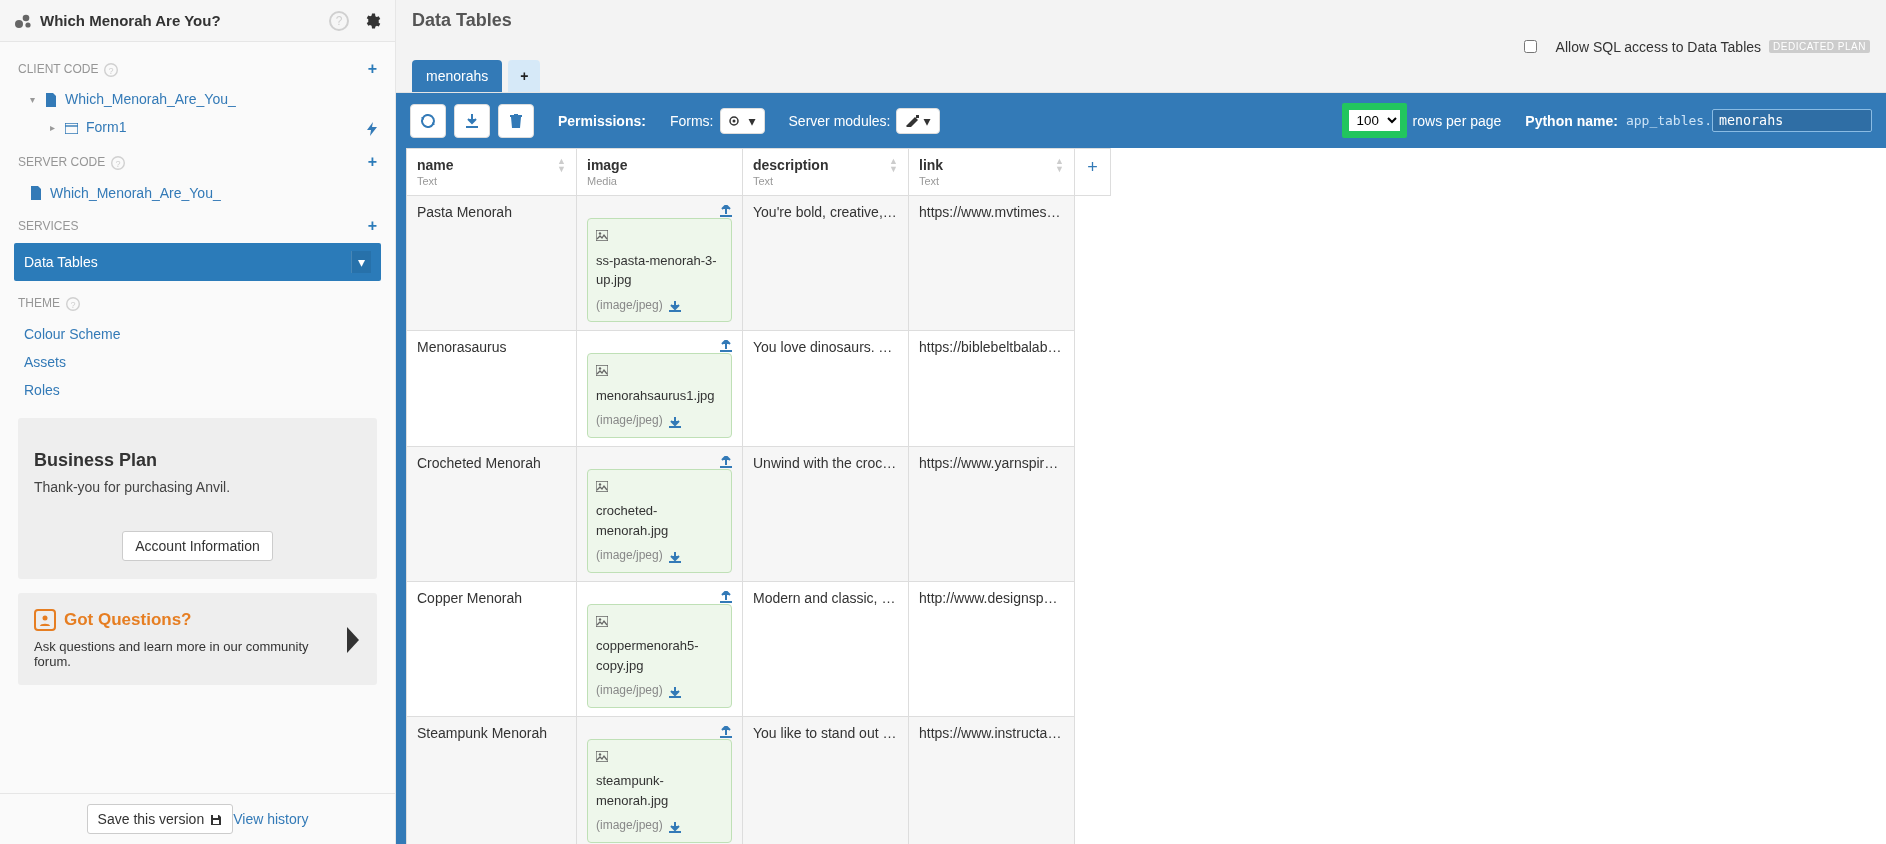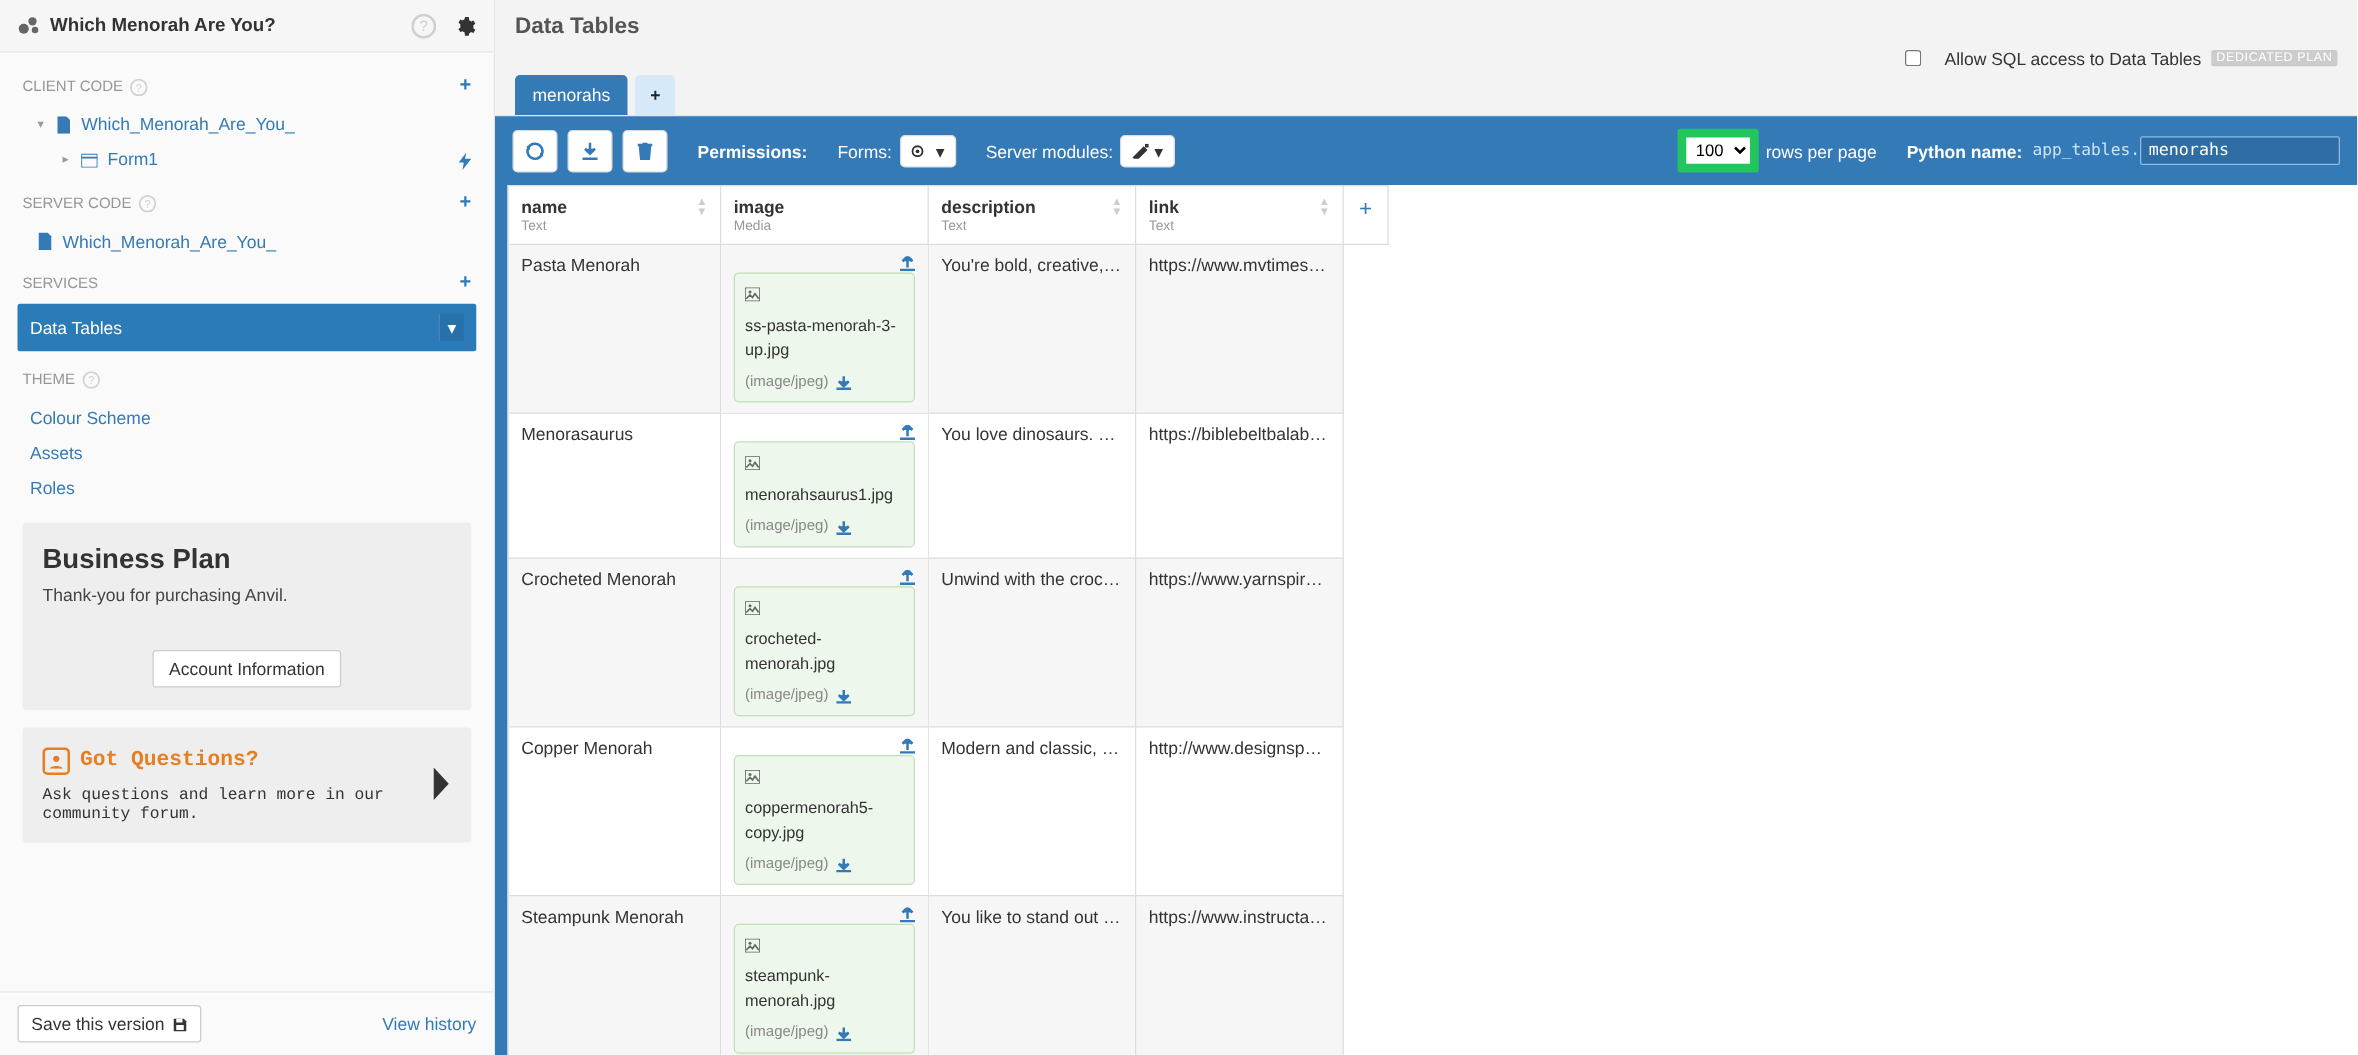--- a/index.html
+++ b/index.html
@@ -82,47 +82,46 @@
     cursor:pointer;
   }
   .services-item .chev{background: rgba(0,0,0,.08);padding:3px 6px;border-left:1px solid rgba(255,255,255,.15);}
   .theme-link { padding: 6px 18px 6px 24px; color:#337ab7; cursor:pointer;}
   .sb-card {
     margin: 14px 18px;
     background:#eee;
     border-radius: 3px;
     padding: 16px 16px 18px 16px;
   }
-  .sb-card h4{margin:0 0 8px 0; font-size:22px; font-weight:bold; color:#333;}
+  .sb-card h4{margin:16px 0 8px 0; font-size:18px; font-weight:bold; color:#333;}
   .sb-card p{margin:0 0 14px 0;color:#444;}
   .btn-outline {
     display:inline-block;
     border:1px solid #ccc;
     background:#fff;
     border-radius:3px;
     padding:6px 12px;
     cursor:pointer;
     color:#333;
   }
   .gotq-card {
     margin: 14px 18px;
     background:#eee;
     border-radius:3px;
     padding:16px;
     display:flex;
     align-items:center;
     cursor:pointer;
-    font-family:Liberation Mono, monospace;
   }
   .gotq-left{display:flex;flex-direction:column;gap:8px;}
   .gotq-title{display:flex;align-items:center;gap:8px;color:#e67e22;font-weight:bold;font-size:17px;}
   .gotq-title .idbox{display:inline-flex;width:22px;height:22px;border:2px solid #e67e22;border-radius:4px;align-items:center;justify-content:center;}
   .gotq-sub{color:#333;font-size:13px;}
   .chev-big{font-size:28px;color:#333;}
-  .sb-footer{display:flex;justify-content:space-between;align-items:center;padding:10px 14px;border-top:1px solid #e6e6e6;background:#fafafa;}
+  .sb-footer{display:flex;justify-content:center;align-items:center;padding:10px 14px;border-top:1px solid #e6e6e6;background:#fafafa;}
   .sb-footer .save-btn{border:1px solid #ccc;background:#fff;border-radius:3px;padding:6px 10px;display:inline-flex;gap:6px;align-items:center;cursor:pointer;}
   .linklike{color:#337ab7;cursor:pointer;}
   .floppy{font-size:12px;}
   
   .main { flex:1; display:flex; flex-direction:column; overflow:hidden; }
   .main-top {
     background:#f3f3f3;
     border-bottom:1px solid #e4e4e4;
     padding: 10px 16px 0 16px;
   }

